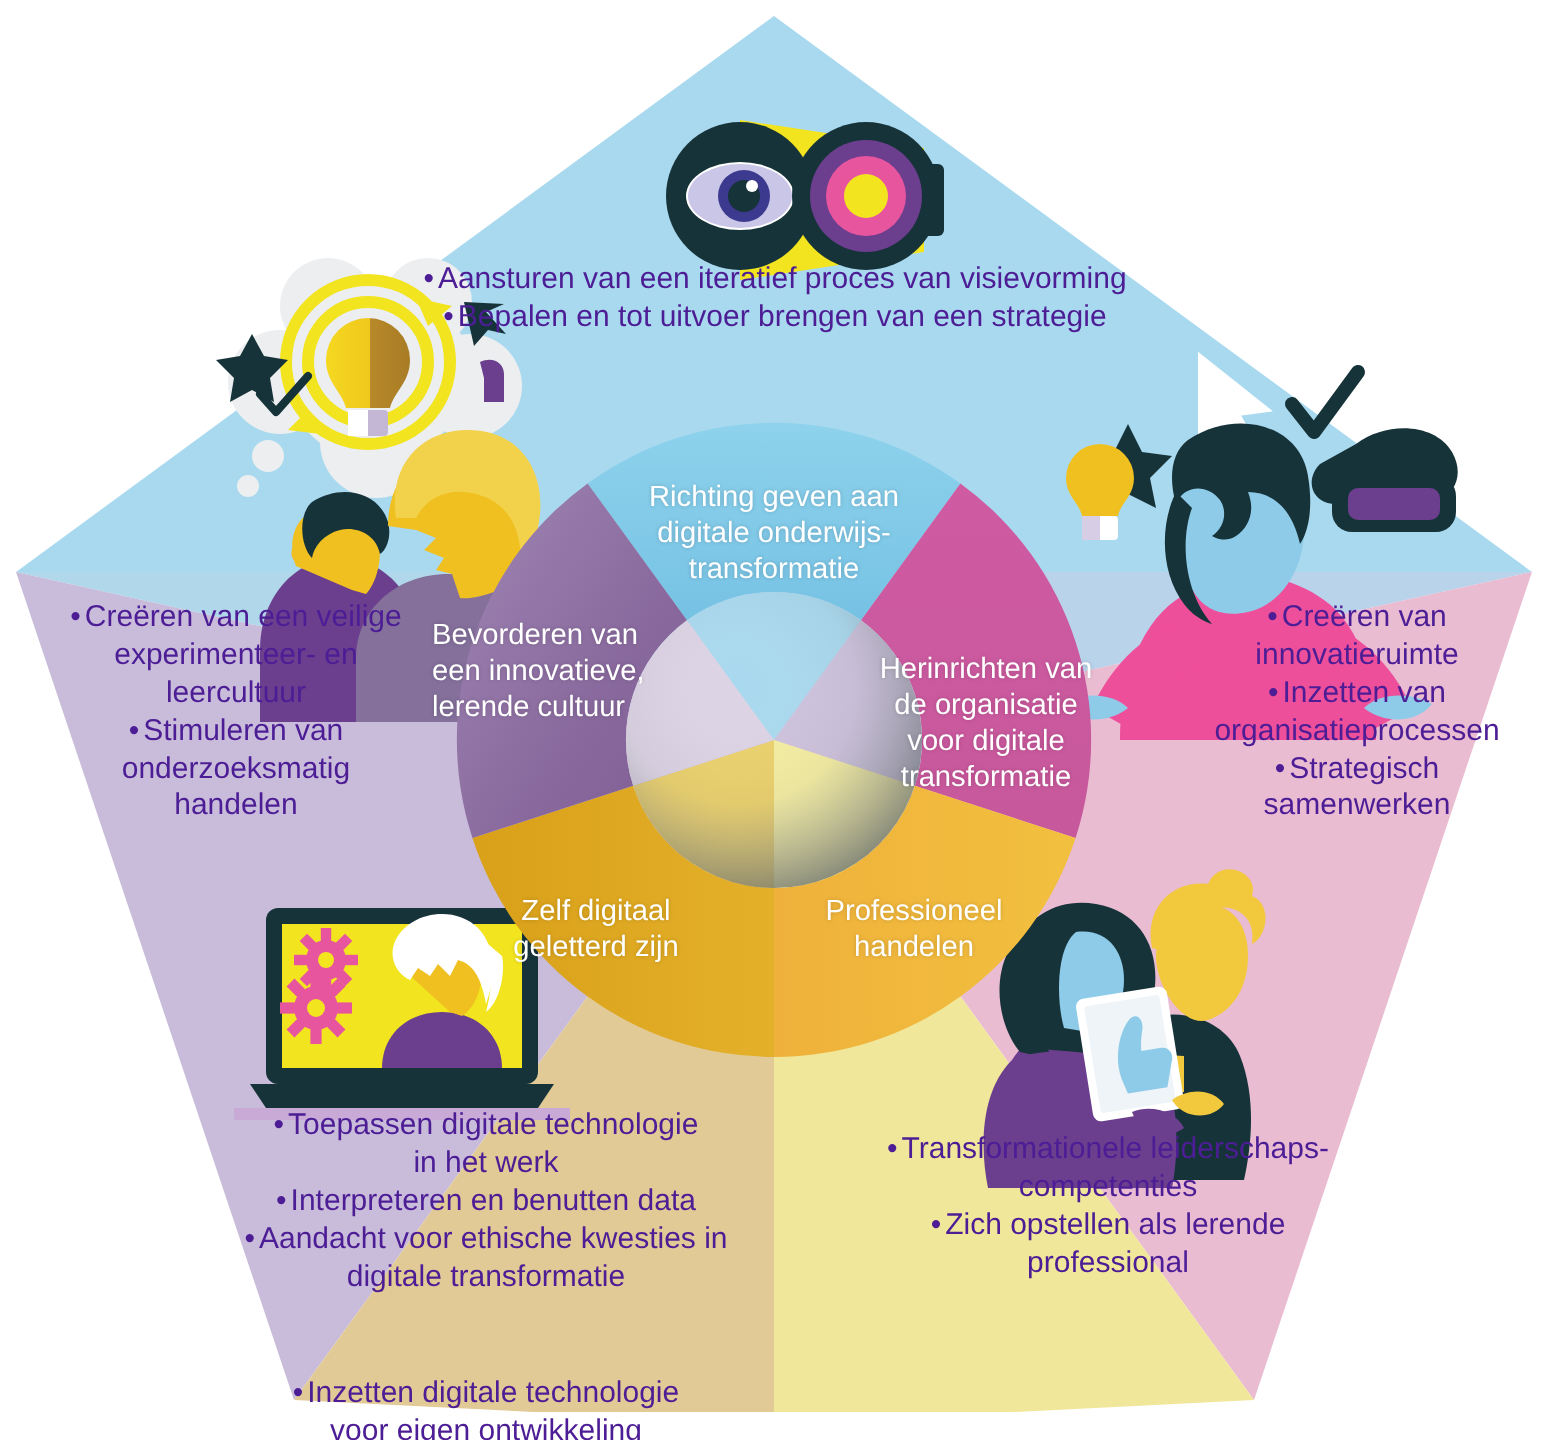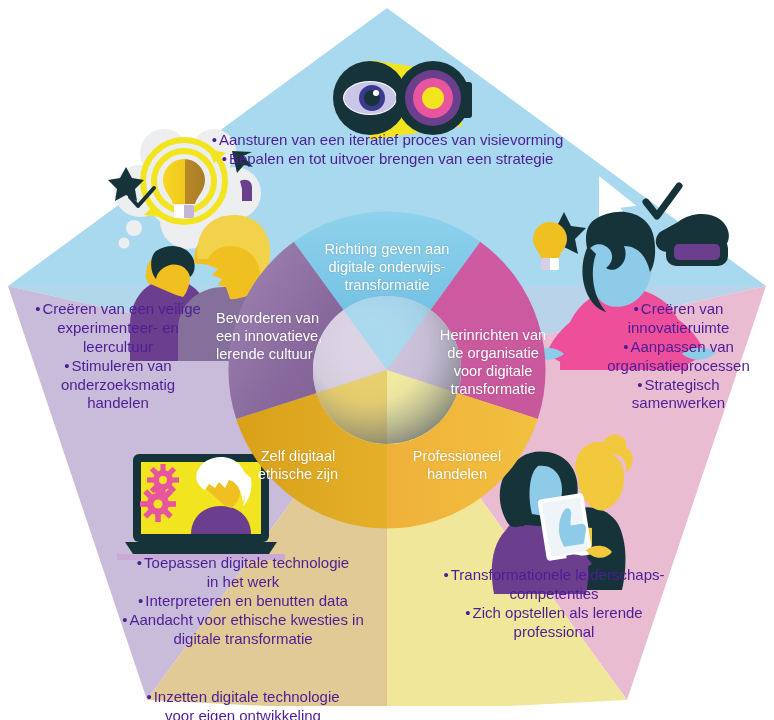--- a/index.html
+++ b/index.html
@@ -275,21 +275,21 @@
 experimenteer- en
 leercultuur</div>
     <div class="b" style="white-space:pre-line;">Stimuleren van
 onderzoeksmatig
 handelen</div>
   </div>
 
   <div class="txt outer-txt" style="left:596px;top:300px;width:165px;">
     <div class="b" style="white-space:pre-line;">Creëren van
 innovatieruimte</div>
-    <div class="b" style="white-space:pre-line;">Aanpassen van
+    <div class="b" style="white-space:pre-line;">Inzetten van
 organisatieprocessen</div>
     <div class="b" style="white-space:pre-line;">Strategisch
 samenwerken</div>
   </div>
 
   <div class="txt outer-txt" style="left:112px;top:554px;width:262px;">
     <div class="b" style="white-space:pre-line;">Toepassen digitale technologie
 in het werk</div>
     <div class="b" style="white-space:pre-line;">Interpreteren en benutten data</div>
     <div class="b" style="white-space:pre-line;">Aandacht voor ethische kwesties in
@@ -311,19 +311,19 @@
 
   <div class="txt wheel-txt" style="left:418px;top:326px;width:150px;white-space:pre-line;text-align:center;">Herinrichten van
 de organisatie
 voor digitale
 transformatie</div>
 
   <div class="txt wheel-txt" style="left:392px;top:447px;width:130px;white-space:pre-line;">Professioneel
 handelen</div>
 
   <div class="txt wheel-txt" style="left:228px;top:447px;width:140px;white-space:pre-line;">Zelf digitaal
-ethische zijn</div>
+geletterd zijn</div>
 
   <div class="txt wheel-txt" style="left:216px;top:309px;width:146px;white-space:pre-line;text-align:left;">Bevorderen van
 een innovatieve,
 lerende cultuur</div>
 
 </div>
 
 </body></html>

